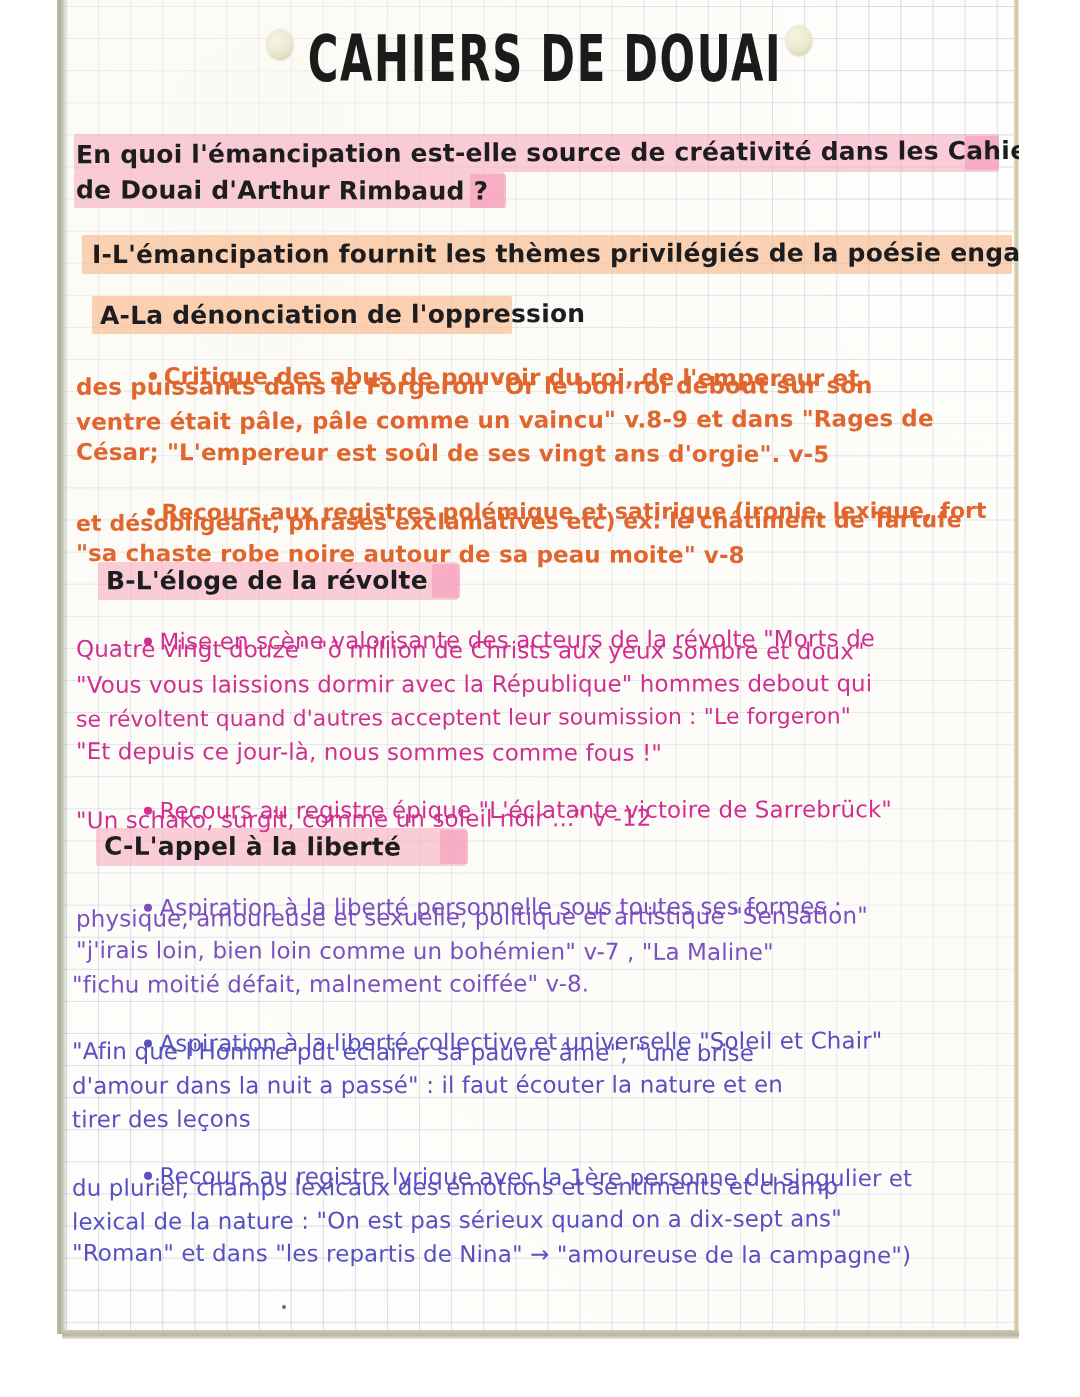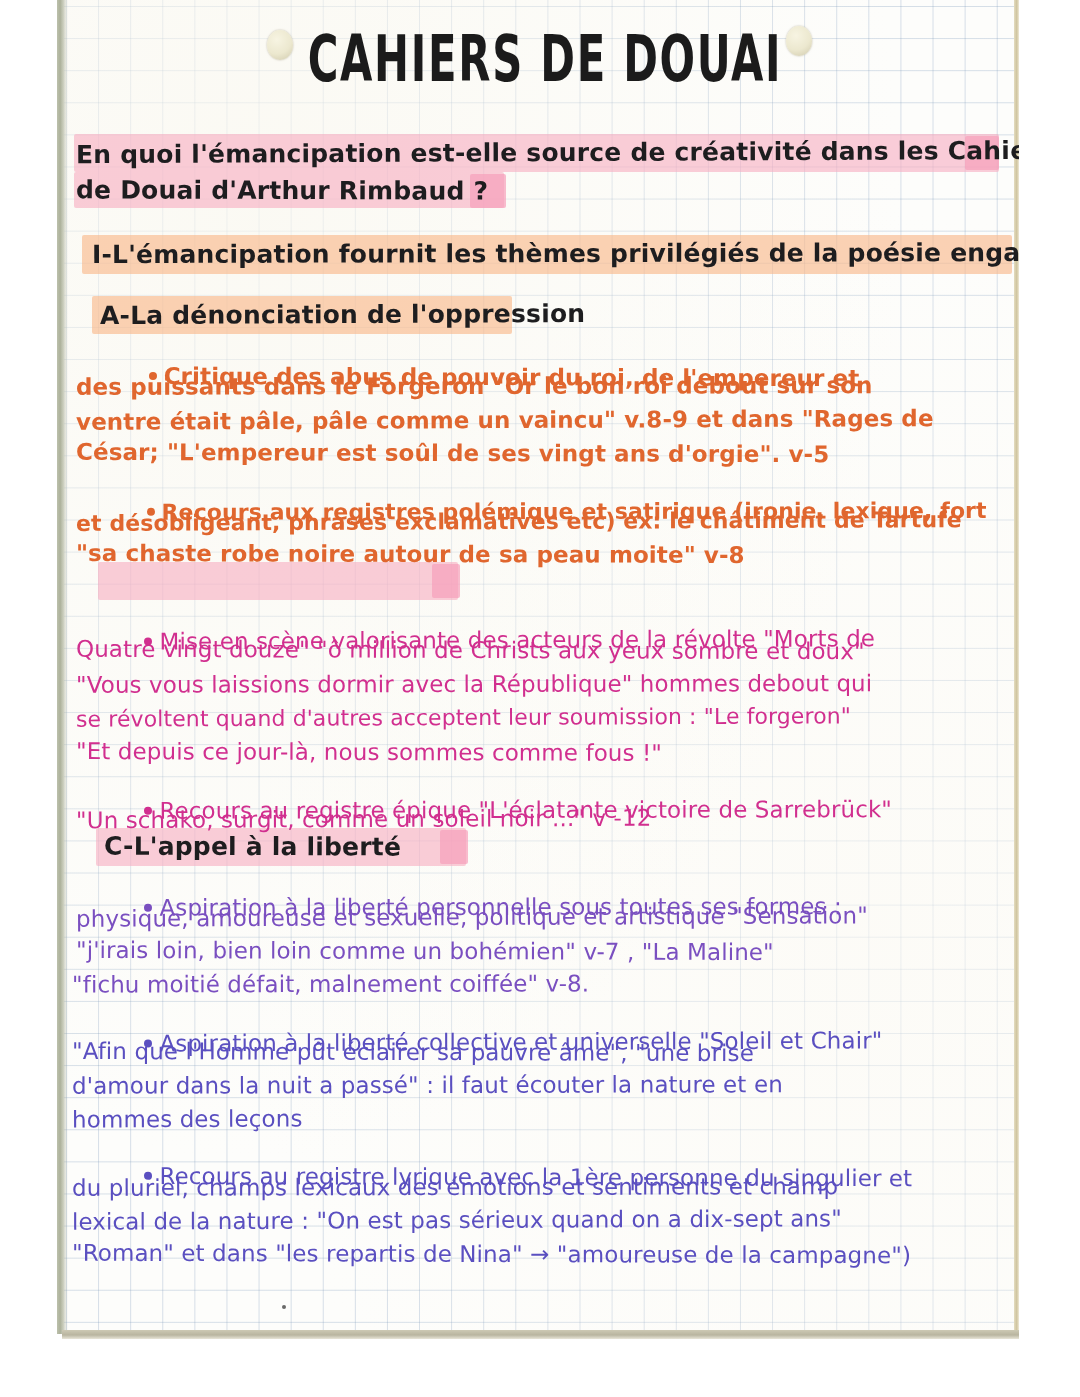--- a/index.html
+++ b/index.html
@@ -186,20 +186,21 @@
     <div class="ln hand body-o c-orange j3" style="left:76px; top:374px;">des puissants dans le Forgeron "Or le bon roi debout sur son</div>
     <div class="ln hand body-o c-orange j1" style="left:76px; top:408px;">ventre était pâle, pâle comme un vaincu" v.8-9 et dans "Rages de</div>
     <div class="ln hand body-o c-orange j2" style="left:76px; top:441px;">César; "L'empereur est soûl de ses vingt ans d'orgie". v-5</div>
 
     <div class="ln hand body-o c-orange j3" style="left:100px; top:477px; font-size:22px;">
       <span class="bul bul-o"></span><span>Recours aux registres polémique et satirique (ironie, lexique, fort</span>
     </div>
     <div class="ln hand body-o c-orange j1" style="left:76px; top:510px; font-size:22px;">et désobligeant, phrases exclamatives etc) ex: le châtiment de Tartufe</div>
     <div class="ln hand body-o c-orange j2" style="left:76px; top:542px;">"sa chaste robe noire autour de sa peau moite" v-8</div>
 
+    <div class="ln hand h2 c-black j3" style="left:106px; top:568px;">B-L'éloge de la révolte</div>
 
     <div class="ln hand body c-magenta j1" style="left:100px; top:604px;">
       <span class="bul bul-m"></span><span>Mise en scène valorisante des acteurs de la révolte "Morts de</span>
     </div>
     <div class="ln hand body c-magenta j2" style="left:76px; top:638px;">Quatre vingt douze" "ô million de Christs aux yeux sombre et doux"</div>
     <div class="ln hand body c-magenta j3" style="left:76px; top:672px;">"Vous vous laissions dormir avec la République" hommes debout qui</div>
     <div class="ln hand body c-magenta j1" style="left:76px; top:706px; font-size:22px;">se révoltent quand d'autres acceptent leur soumission : "Le forgeron"</div>
     <div class="ln hand body c-magenta j2" style="left:76px; top:740px;">"Et depuis ce jour-là, nous sommes comme fous !"</div>
 
     <div class="ln hand body c-magenta j3" style="left:100px; top:774px;">
@@ -214,21 +215,21 @@
     </div>
     <div class="ln hand body c-violet j1" style="left:76px; top:905px;">physique, amoureuse et sexuelle, politique et artistique "Sensation"</div>
     <div class="ln hand body c-violet j2" style="left:76px; top:939px;">"j'irais loin, bien loin comme un bohémien" v-7 , "La Maline"</div>
     <div class="ln hand body c-violet j3" style="left:72px; top:972px;">"fichu moitié défait, malnement coiffée" v-8.</div>
 
     <div class="ln hand body c-indigo j1" style="left:100px; top:1006px;">
       <span class="bul bul-i"></span><span>Aspiration à la liberté collective et universelle "Soleil et Chair"</span>
     </div>
     <div class="ln hand body c-indigo j2" style="left:72px; top:1040px;">"Afin que l'Homme pût éclairer sa pauvre âme", "une brise</div>
     <div class="ln hand body c-indigo j3" style="left:72px; top:1073px;">d'amour dans la nuit a passé" : il faut écouter la nature et en</div>
-    <div class="ln hand body c-indigo j1" style="left:72px; top:1107px;">hommes des leçons</div>
+    <div class="ln hand body c-indigo j1" style="left:72px; top:1107px;">tirer des leçons</div>
 
     <div class="ln hand body c-indigo j2" style="left:100px; top:1141px;">
       <span class="bul bul-i"></span><span>Recours au registre lyrique avec la 1ère personne du singulier et</span>
     </div>
     <div class="ln hand body c-indigo j3" style="left:72px; top:1175px;">du pluriel, champs lexicaux des émotions et sentiments et champ</div>
     <div class="ln hand body c-indigo j1" style="left:72px; top:1208px;">lexical de la nature : "On est pas sérieux quand on a dix-sept ans"</div>
     <div class="ln hand body c-indigo j2" style="left:72px; top:1242px;">"Roman" et dans "les repartis de Nina" → "amoureuse de la campagne")</div>
 
   </div>
 

